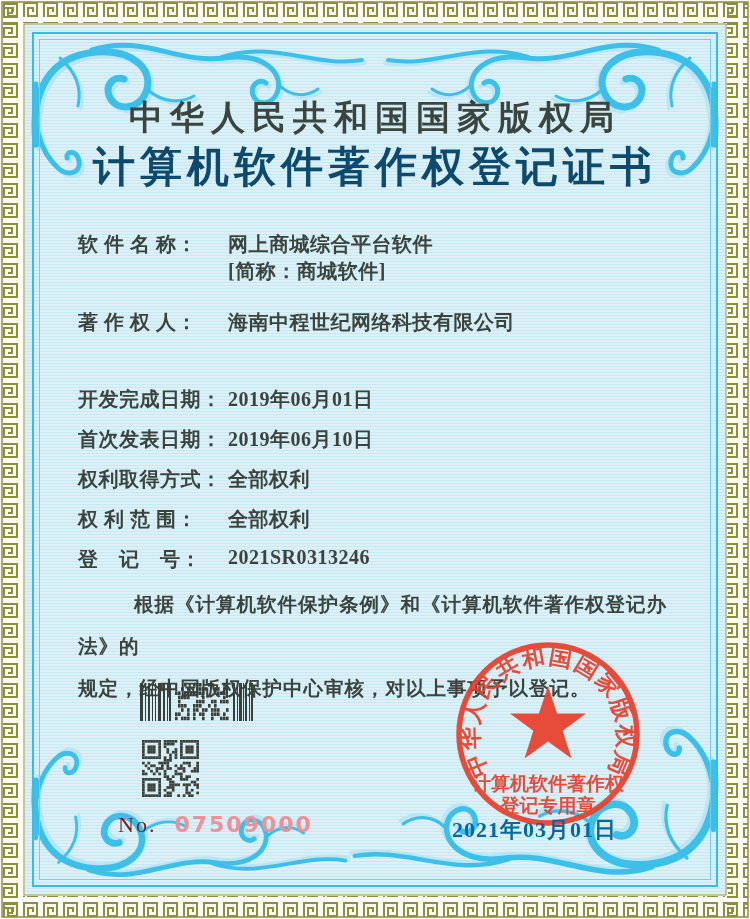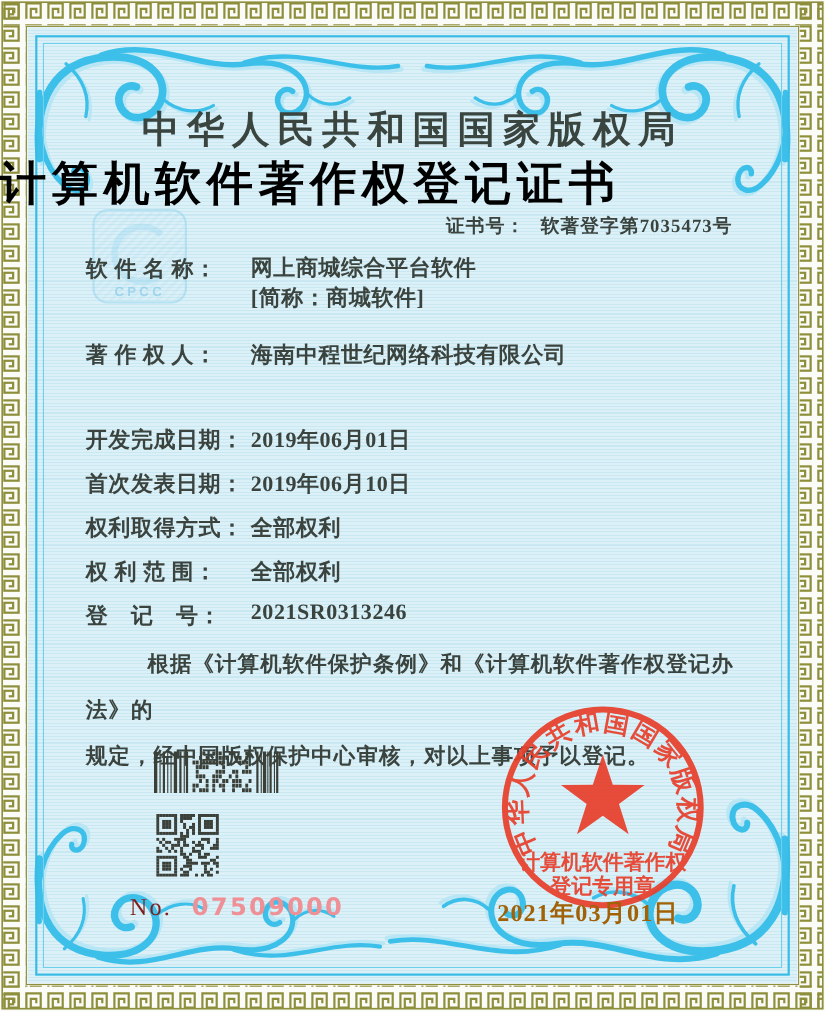--- a/index.html
+++ b/index.html
@@ -11,22 +11,22 @@
   .field{
     position:absolute;inset:25px;
     background:repeating-linear-gradient(180deg,#dcf0f7 0px,#dcf0f7 2px,#c9e8f2 2px,#c9e8f2 3px);
   }
   .frame{position:absolute;left:0;top:0;width:750px;height:919px;pointer-events:none;}
   .pin-outer{position:absolute;inset:32px;border:2.5px solid #38bce6;}
   .pin-inner{position:absolute;inset:39px;border:1.5px solid #6fd0ee;}
 
   .authority{position:absolute;top:95px;left:0;width:100%;margin:0;text-align:center;
     font-size:34px;font-weight:bold;letter-spacing:7px;color:#3b4540;}
-  .title{position:absolute;top:139px;left:0;width:100%;margin:0;text-align:left;
-    font-size:42px;font-weight:bold;letter-spacing:5px;color:#000000;}
+  .title{position:absolute;top:139px;left:0;width:100%;margin:0;text-align:center;
+    font-size:42px;font-weight:bold;letter-spacing:5px;color:#0c4a6e;}
   .certline{position:absolute;top:194px;right:84px;font-size:17px;font-weight:bold;letter-spacing:1px;}
   .certline .certno{margin-left:14px;}
 
   .crow{position:absolute;left:0;width:100%;height:0;}
   .clabel{position:absolute;left:78px;top:0;font-size:20px;font-weight:bold;white-space:pre;letter-spacing:.5px;}
   .cvalue{position:absolute;left:228px;top:0;font-size:20px;font-weight:bold;letter-spacing:.5px;}
   .cvalue .vline{line-height:27px;}
 
   .statement{position:absolute;top:584px;left:78px;width:600px;
     font-size:19.5px;font-weight:600;line-height:42px;letter-spacing:1px;font-family:Liberation Serif, serif;}
@@ -38,21 +38,21 @@
   .serial{position:absolute;left:118px;top:812px;font-size:22px;}
   .serial-prefix{color:#7f1d1d;letter-spacing:2px;}
   .serial-num{color:#ee9095;margin-left:18px;letter-spacing:2px;font-weight:bold;
     font-family:"DejaVu Sans","Liberation Sans",sans-serif;text-align:right;}
 
   .seal{position:absolute;left:436px;top:640px;width:224px;height:204px;opacity:.93;}
   .seal text{font-family:"Liberation Sans","DejaVu Sans",sans-serif;font-weight:bold;fill:#e8402c;}
   .seal-arc{font-size:23px;letter-spacing:2px;}
   .seal-line{font-size:19px;}
   .issue-date{position:absolute;left:452px;top:815px;font-size:22px;font-weight:bold;
-    letter-spacing:1px;color:#a16207;}
+    letter-spacing:1px;color:#0369a1;}
 
   .watermark{position:absolute;left:84px;top:190px;width:86px;height:108px;opacity:.55;}
   .wm-box{position:absolute;left:0;top:0;right:0;bottom:22px;border:2px solid rgba(130,205,235,.75);
     border-radius:14px;
     background:repeating-linear-gradient(135deg,rgba(160,215,240,.28) 0 3px,rgba(255,255,255,0) 3px 6px);}
   .wm-ring{position:absolute;left:17px;top:13px;width:44px;height:44px;border:6px solid rgba(140,210,238,.55);
     border-radius:50%;border-right-color:transparent;}
   .wm-text{position:absolute;bottom:26px;left:0;width:100%;text-align:center;
     color:rgba(110,190,228,.95);font-size:12px;font-weight:bold;letter-spacing:3px;
     font-family:"Liberation Sans",sans-serif;}
@@ -96,32 +96,24 @@
     <use href="#flTL" xlink:href="#flTL" transform="translate(720,28) scale(-1,1)" style="color:#3cbfe9"></use>
     <use href="#flTL" xlink:href="#flTL" transform="translate(33,888) scale(0.95,-0.95)" style="color:#b9e6f5"></use>
     <use href="#flTL" xlink:href="#flTL" transform="translate(30,891) scale(0.95,-0.95)" style="color:#3cbfe9"></use>
     <use href="#flTL" xlink:href="#flTL" transform="translate(717,888) scale(-1.1,-1.1)" style="color:#b9e6f5"></use>
     <use href="#flTL" xlink:href="#flTL" transform="translate(720,891) scale(-1.1,-1.1)" style="color:#3cbfe9"></use>
   </svg>
 
   <div class="pin-outer"></div>
   <div class="pin-inner"></div>
 
-  <div class="watermark">
-    <div class="wm-box"></div>
-    <div class="wm-ring"></div>
-    <div class="wm-text">CPCC</div>
-  </div>
 
   <h1 class="authority">中华人民共和国国家版权局</h1>
   <h2 class="title">计算机软件著作权登记证书</h2>
 
-  <div class="certline">
-    <span>证书号：</span><span class="certno">软著登字第7035473号</span>
-  </div>
 
   <div class="crow" style="top:231px">
     <span class="clabel">软 件 名 称：</span>
     <span class="cvalue">
       <div class="vline">网上商城综合平台软件</div>
       <div class="vline">[简称：商城软件]</div>
     </span>
   </div>
 
   <div class="crow" style="top:309px">

